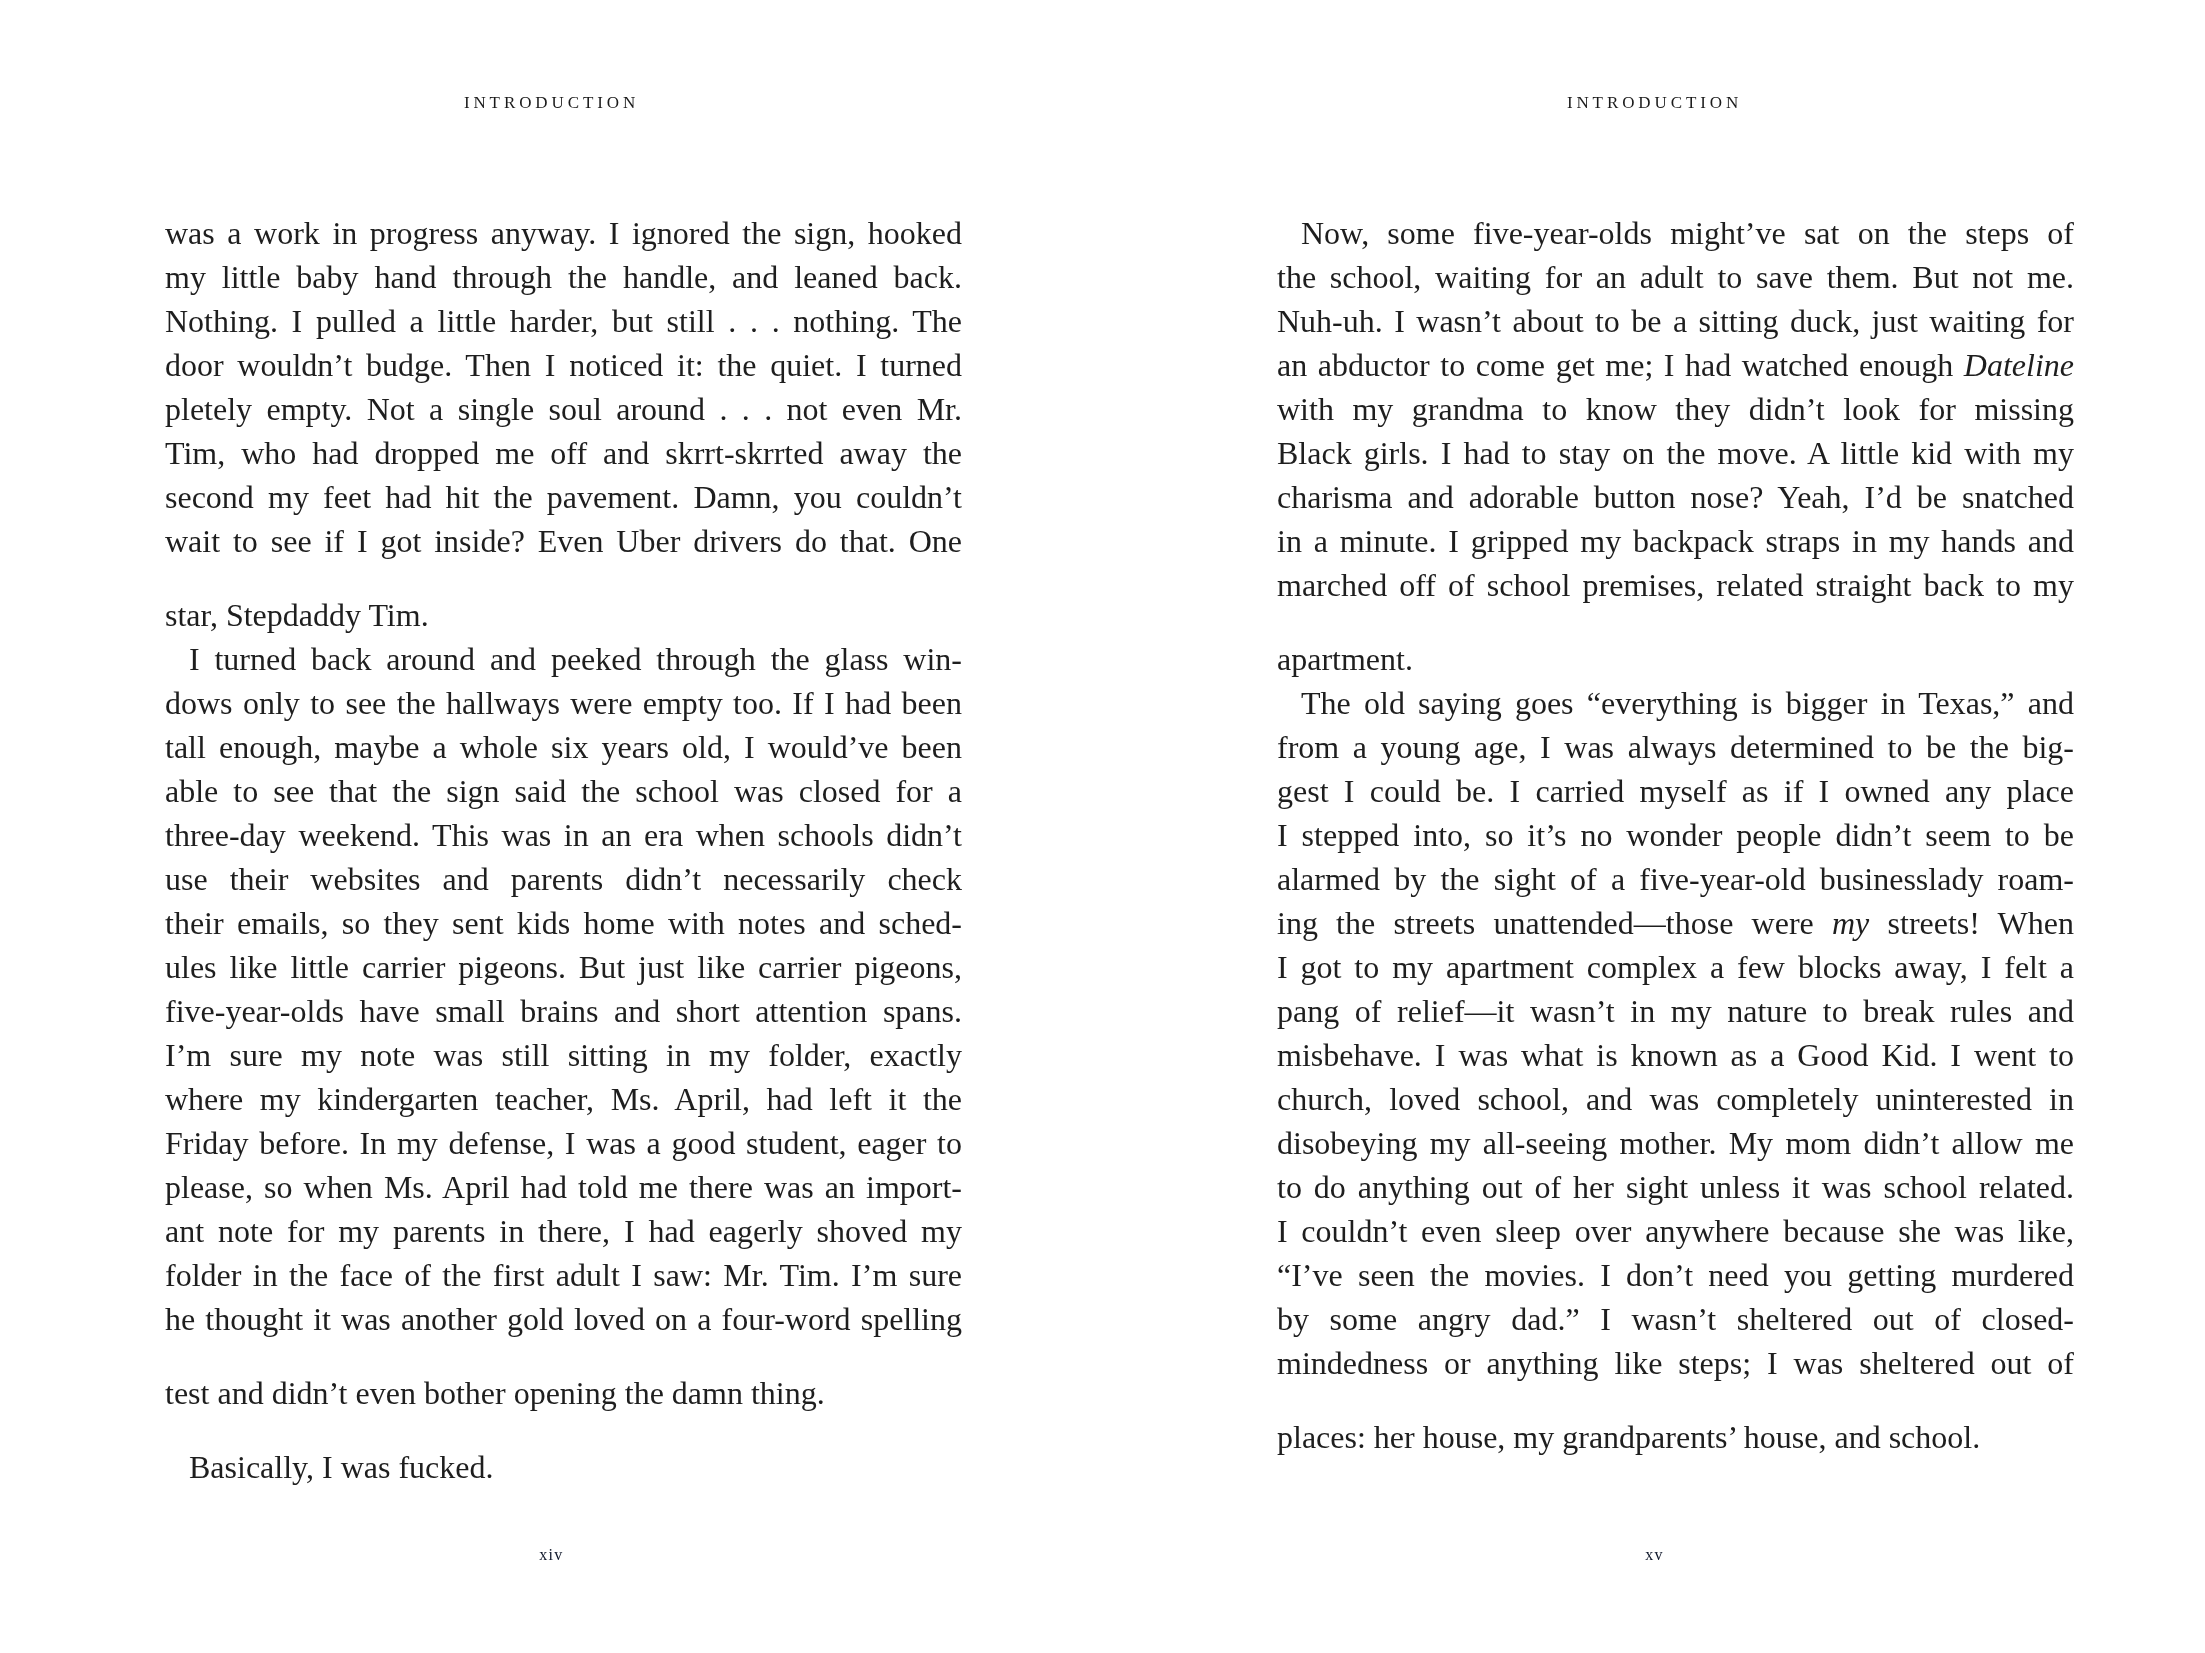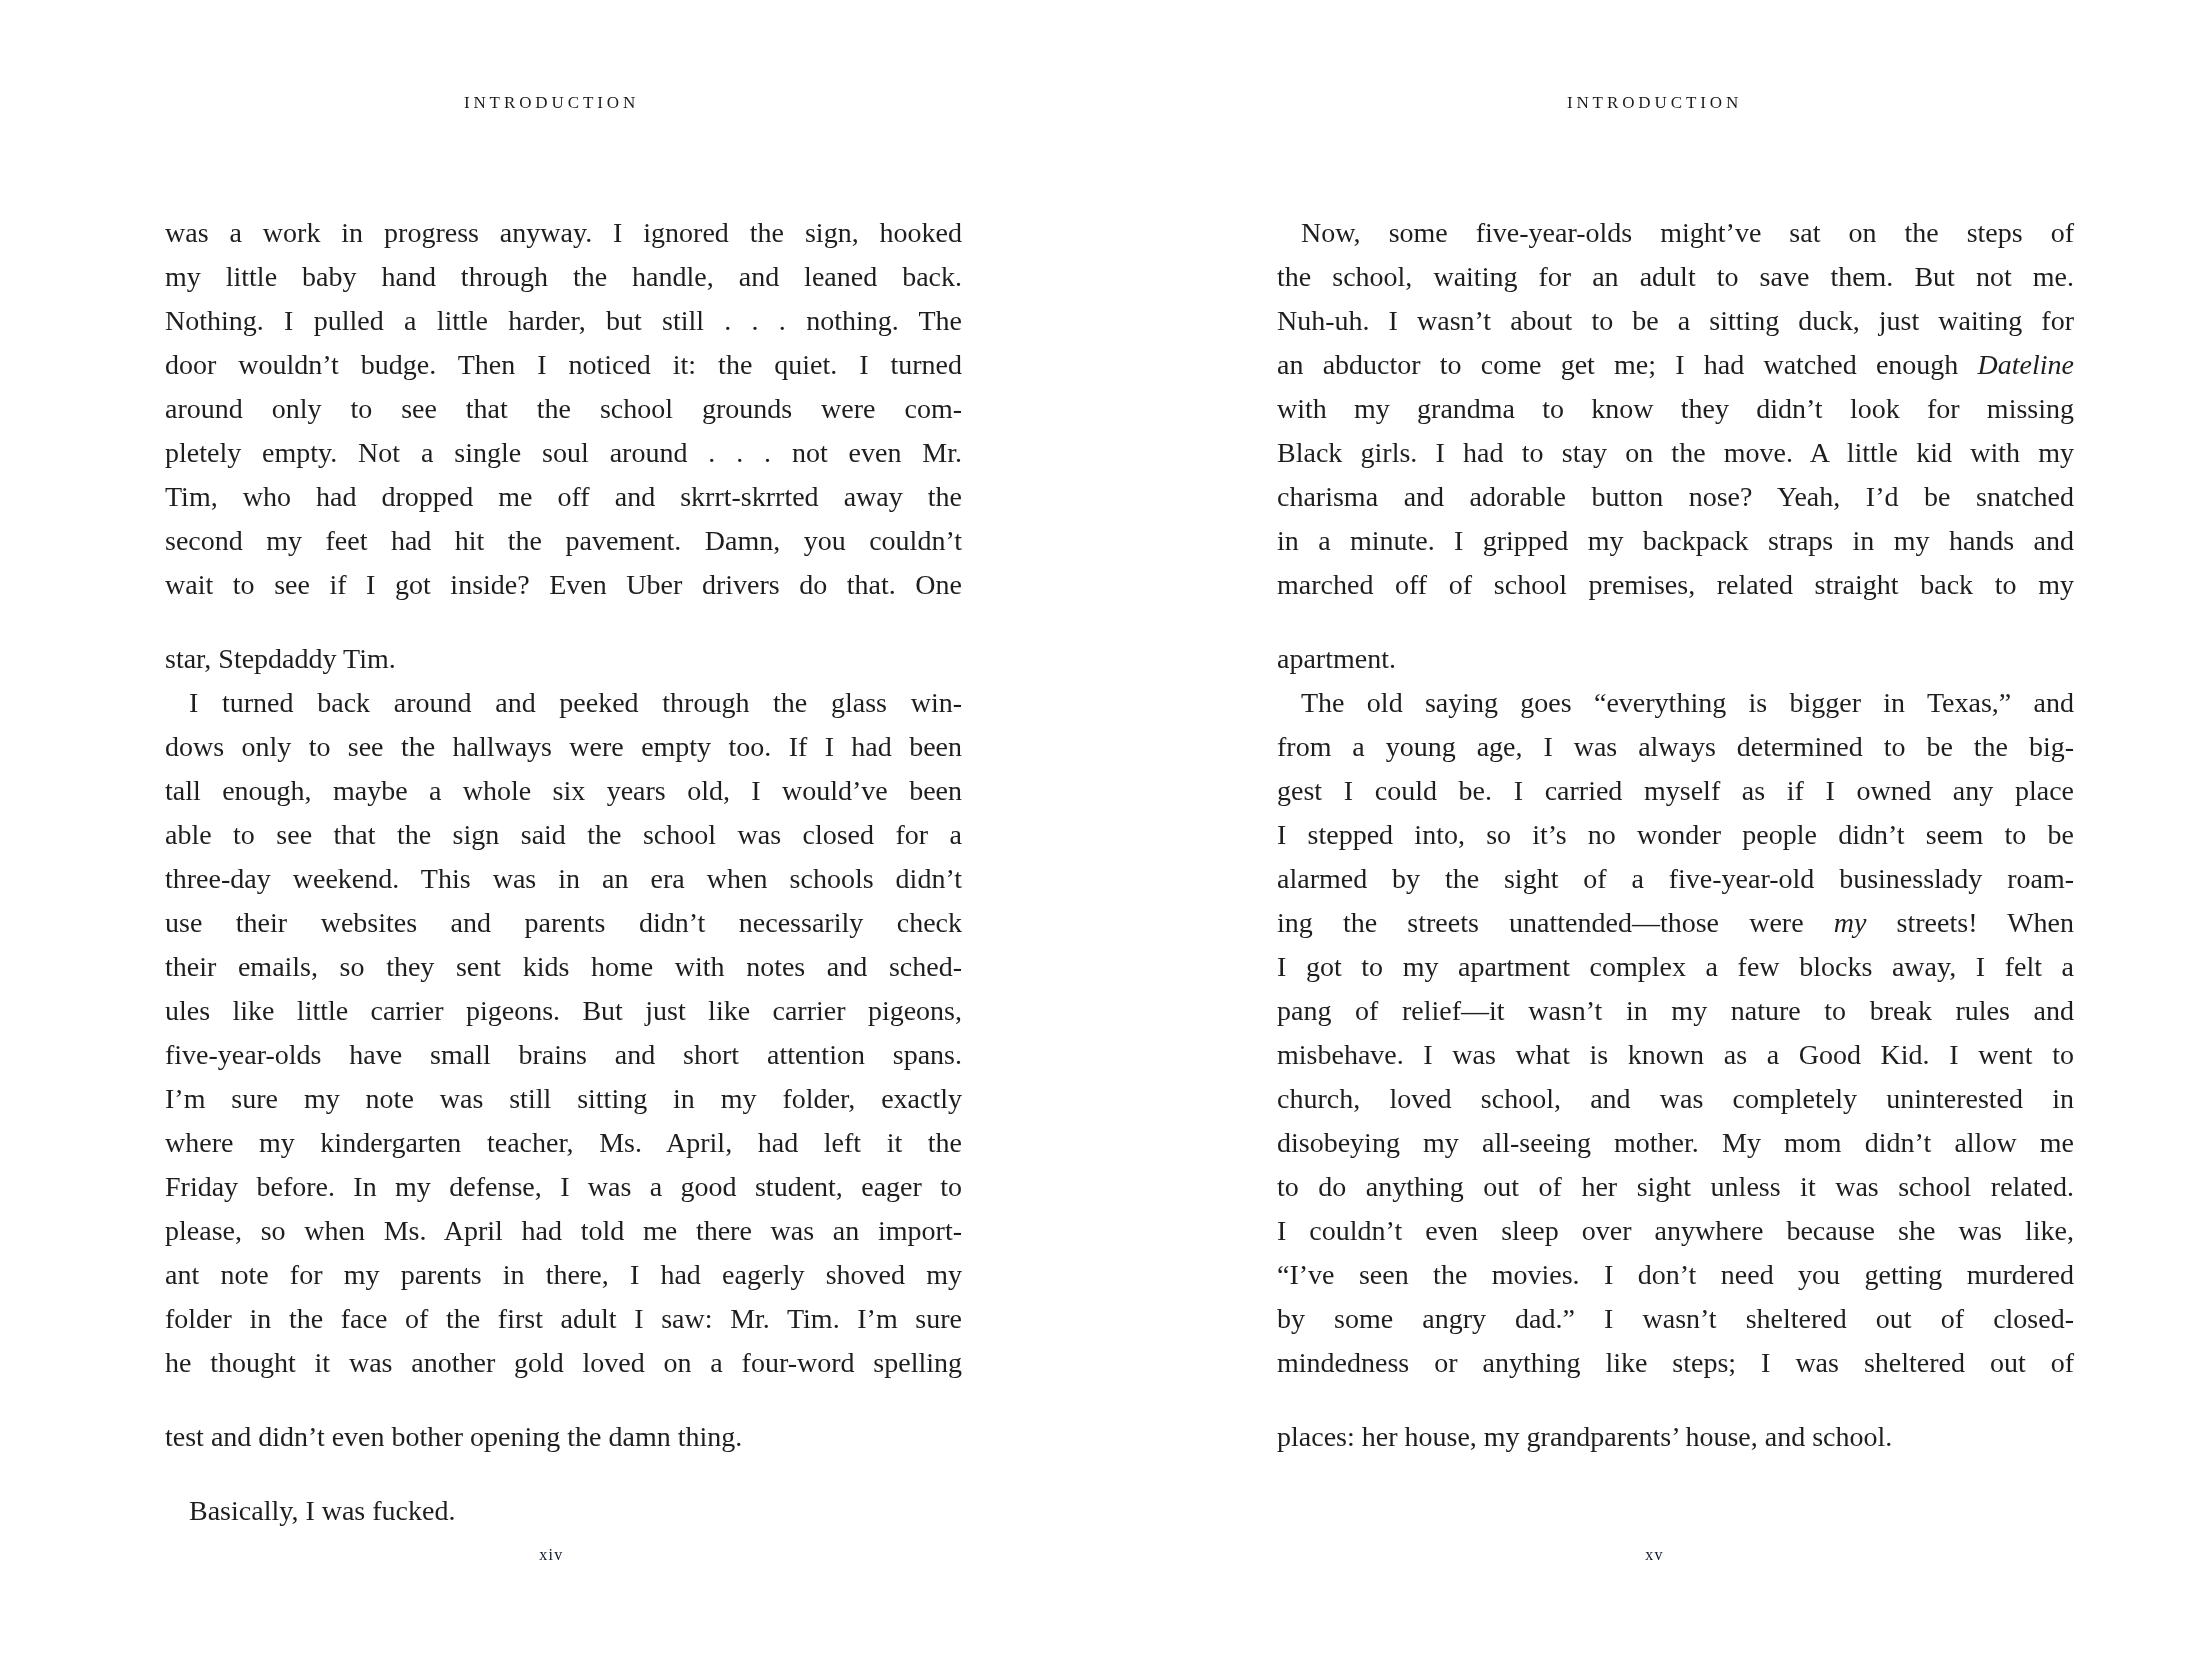--- a/index.html
+++ b/index.html
@@ -34,21 +34,21 @@
     font-size: 17px;
     letter-spacing: 3.9px;
     font-weight: 500;
     color: #1a1a1a;
   }
 
   .body-text {
     position: absolute;
     top: 195px;
     width: 797px;
-    font-size: 28px;
+    font-size: 32px;
     line-height: 44px;
     color: #1e1e1e;
   }
   .page.left  .body-text { left: 165px; }
   .page.right .body-text { left: 174px; }
 
   .line {
     text-align: justify;
     text-align-last: justify;
     height: 44px;
@@ -79,21 +79,20 @@
 
 <div class="spread">
 
   <section class="page left">
     <div class="running-head">INTRODUCTION</div>
     <div class="body-text">
         <div class="line"><span>was a work in progress anyway. I ignored the sign, hooked</span></div>
         <div class="line"><span>my little baby hand through the handle, and leaned back.</span></div>
         <div class="line"><span>Nothing. I pulled a little harder, but still . . . nothing. The</span></div>
         <div class="line"><span>door wouldn’t budge. Then I noticed it: the quiet. I turned</span></div>
-        <div class="line"><span>around only to see that the school grounds were com-</span></div>
         <div class="line"><span>pletely empty. Not a single soul around . . . not even Mr.</span></div>
         <div class="line"><span>Tim, who had dropped me off and skrrt-skrrted away the</span></div>
         <div class="line"><span>second my feet had hit the pavement. Damn, you couldn’t</span></div>
         <div class="line"><span>wait to see if I got inside? Even Uber drivers do that. One</span></div>
         <div class="line last"><span>star, Stepdaddy Tim.</span></div>
         <div class="line indent"><span>I turned back around and peeked through the glass win-</span></div>
         <div class="line"><span>dows only to see the hallways were empty too. If I had been</span></div>
         <div class="line"><span>tall enough, maybe a whole six years old, I would’ve been</span></div>
         <div class="line"><span>able to see that the sign said the school was closed for a</span></div>
         <div class="line"><span>three-day weekend. This was in an era when schools didn’t</span></div>

